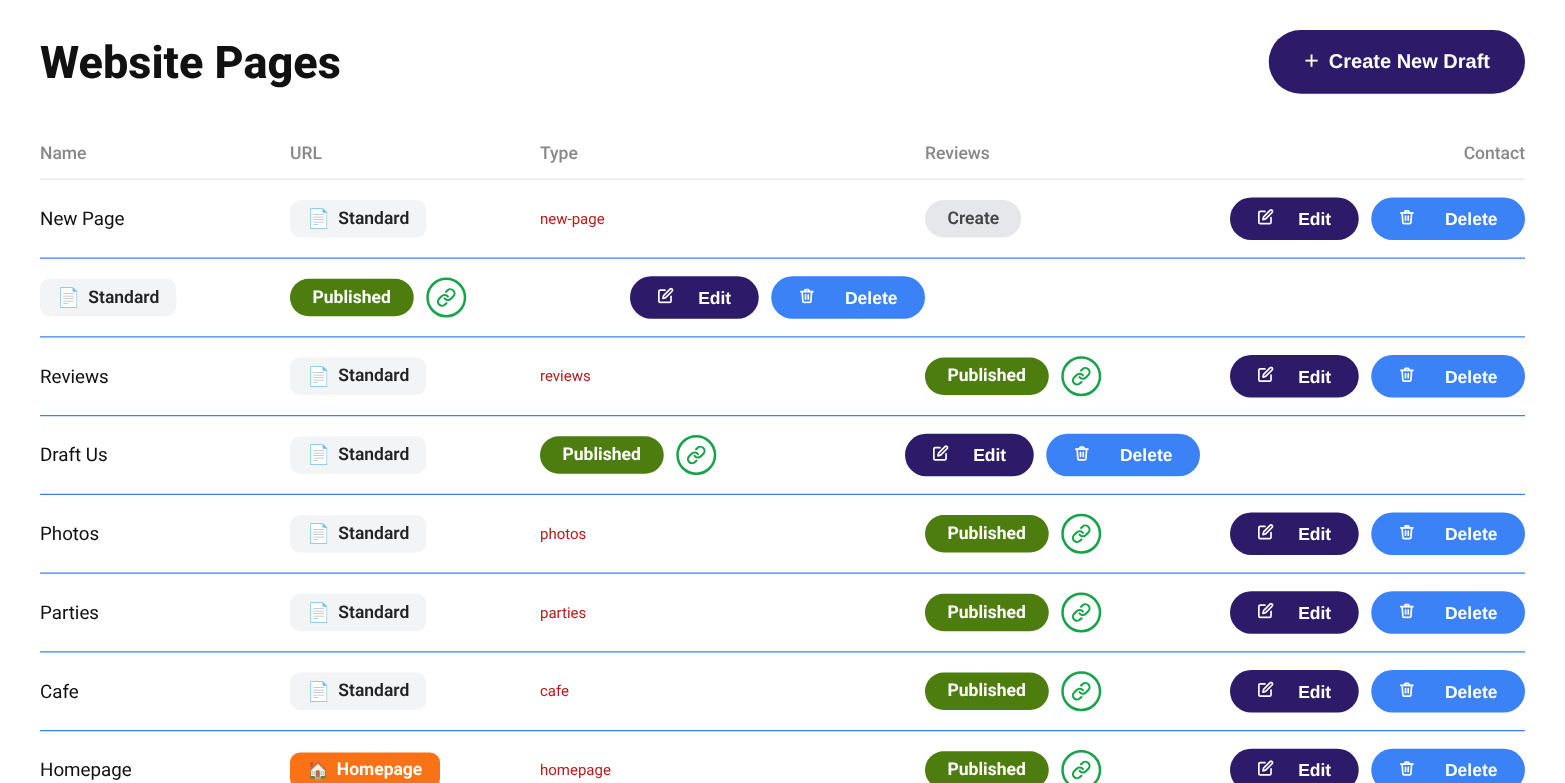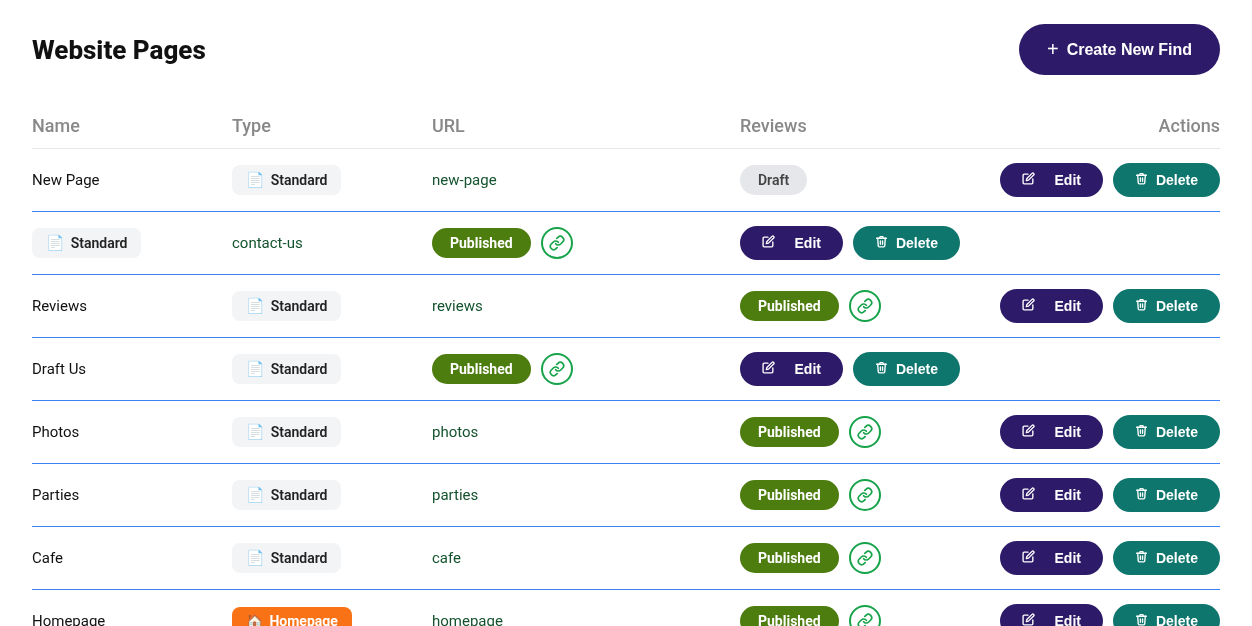--- a/index.html
+++ b/index.html
@@ -9,21 +9,21 @@
       color: #222;
       padding: 24px 32px;
     }
     .header {
       display: flex;
       align-items: center;
       justify-content: space-between;
       margin-bottom: 32px;
     }
     .page-title {
-      font-size: 26px;
+      font-size: 36px;
       font-weight: 800;
       color: #111;
     }
     .create-btn {
       background: #2d1b69;
       color: #fff;
       border: none;
       border-radius: 28px;
       padding: 14px 28px;
       font-size: 16px;
@@ -35,21 +35,21 @@
     }
     .table-wrap {
       width: 100%;
     }
     .table-header {
       display: grid;
       grid-template-columns: 200px 200px 1fr 220px 260px;
       padding: 8px 0 12px 0;
       border-bottom: 1px solid #e5e7eb;
       color: #888;
-      font-size: 18px;
+      font-size: 14px;
       font-weight: 500;
     }
     .table-header .col-actions { text-align: right; }
     .table-row {
       display: grid;
       grid-template-columns: 200px 200px 1fr 220px 260px;
       align-items: center;
       padding: 14px 0;
       border-bottom: 1px solid #3b82f6;
     }
@@ -77,22 +77,22 @@
       border-radius: 8px;
       padding: 6px 14px;
       font-size: 14px;
       font-weight: 700;
       color: #fff;
     }
     .doc-icon {
       font-size: 15px;
     }
     .cell-url {
-      font-size: 15px;
-      color: #14532d;
+      font-size: 12px;
+      color: #b91c1c;
     }
     .cell-status {
       display: flex;
       align-items: center;
       gap: 10px;
     }
     .status-published {
       background: #4d7c0f;
       color: #fff;
       border-radius: 20px;
@@ -133,93 +133,92 @@
       border-radius: 22px;
       padding: 9px 22px;
       font-size: 14px;
       font-weight: 600;
       cursor: pointer;
       display: flex;
       align-items: center;
       gap: 20px;
     }
     .btn-delete {
-      background: #0f766e;
+      background: #3b82f6;
       color: #fff;
       border: none;
       border-radius: 22px;
       padding: 9px 22px;
       font-size: 14px;
       font-weight: 600;
       cursor: pointer;
       display: flex;
       align-items: center;
-      gap: 8px;
+      gap: 24px;
     }
   </style>
 </head>
 <body>
 
 <div class="header">
   <h1 class="page-title">Website Pages</h1>
   <button class="create-btn">
     <span style="font-size:20px;font-weight:300;">+</span>
-    <span>Create New Find</span>
+    <span>Create New Draft</span>
   </button>
 </div>
 
 <div class="table-wrap">
   <div class="table-header">
     <div>Name</div>
+    <div>URL</div>
     <div>Type</div>
-    <div>URL</div>
     <div>Reviews</div>
-    <div class="col-actions">Actions</div>
+    <div class="col-actions">Contact</div>
   </div>
 
   <div id="table-body">
       <div class="table-row">
     <div class="cell-name">New Page</div>
     <div><span class="badge-standard">
       <span class="doc-icon">📄</span>
       Standard
     </span></div>
     <div class="cell-url">new-page</div>
     <div class="cell-status">
-          <span class="status-draft">Draft</span>
-        </div>
-    <div class="cell-actions">
-      <button class="btn-edit">
-        <span>
-          <svg width="13" height="13" viewBox="0 0 24 24" fill="none" stroke="white" stroke-width="2.5" stroke-linecap="round" stroke-linejoin="round">
-            <path d="M11 4H4a2 2 0 0 0-2 2v14a2 2 0 0 0 2 2h14a2 2 0 0 0 2-2v-7"></path>
-            <path d="M18.5 2.5a2.121 2.121 0 0 1 3 3L12 15l-4 1 1-4 9.5-9.5z"></path>
-          </svg>
-        </span>
-        <span>Edit</span>
-      </button>
-      <button class="btn-delete">
-        <span>
-          <svg width="13" height="13" viewBox="0 0 24 24" fill="none" stroke="white" stroke-width="2.5" stroke-linecap="round" stroke-linejoin="round">
-            <polyline points="3 6 5 6 21 6"></polyline>
-            <path d="M19 6l-1 14a2 2 0 0 1-2 2H8a2 2 0 0 1-2-2L5 6"></path>
-            <path d="M10 11v6M14 11v6"></path>
-            <path d="M9 6V4a1 1 0 0 1 1-1h4a1 1 0 0 1 1 1v2"></path>
-          </svg>
-        </span>
-        <span>Delete</span>
-      </button>
-    </div>
-  </div>
-      <div class="table-row">
-    <div><span class="badge-standard">
-      <span class="doc-icon">📄</span>
-      Standard
-    </span></div>
-    <div class="cell-url">contact-us</div>
+          <span class="status-draft">Create</span>
+        </div>
+    <div class="cell-actions">
+      <button class="btn-edit">
+        <span>
+          <svg width="13" height="13" viewBox="0 0 24 24" fill="none" stroke="white" stroke-width="2.5" stroke-linecap="round" stroke-linejoin="round">
+            <path d="M11 4H4a2 2 0 0 0-2 2v14a2 2 0 0 0 2 2h14a2 2 0 0 0 2-2v-7"></path>
+            <path d="M18.5 2.5a2.121 2.121 0 0 1 3 3L12 15l-4 1 1-4 9.5-9.5z"></path>
+          </svg>
+        </span>
+        <span>Edit</span>
+      </button>
+      <button class="btn-delete">
+        <span>
+          <svg width="13" height="13" viewBox="0 0 24 24" fill="none" stroke="white" stroke-width="2.5" stroke-linecap="round" stroke-linejoin="round">
+            <polyline points="3 6 5 6 21 6"></polyline>
+            <path d="M19 6l-1 14a2 2 0 0 1-2 2H8a2 2 0 0 1-2-2L5 6"></path>
+            <path d="M10 11v6M14 11v6"></path>
+            <path d="M9 6V4a1 1 0 0 1 1-1h4a1 1 0 0 1 1 1v2"></path>
+          </svg>
+        </span>
+        <span>Delete</span>
+      </button>
+    </div>
+  </div>
+      <div class="table-row">
+    <div><span class="badge-standard">
+      <span class="doc-icon">📄</span>
+      Standard
+    </span></div>
     <div class="cell-status">
           <span class="status-published">Published</span>
           <span class="link-icon" title="View page">
         <svg width="16" height="16" viewBox="0 0 24 24" fill="none" stroke="#16a34a" stroke-width="2.5" stroke-linecap="round" stroke-linejoin="round">
           <path d="M10 13a5 5 0 0 0 7.54.54l3-3a5 5 0 0 0-7.07-7.07l-1.72 1.71"></path>
           <path d="M14 11a5 5 0 0 0-7.54-.54l-3 3a5 5 0 0 0 7.07 7.07l1.71-1.71"></path>
         </svg>
       </span>
         </div>
     <div class="cell-actions">

